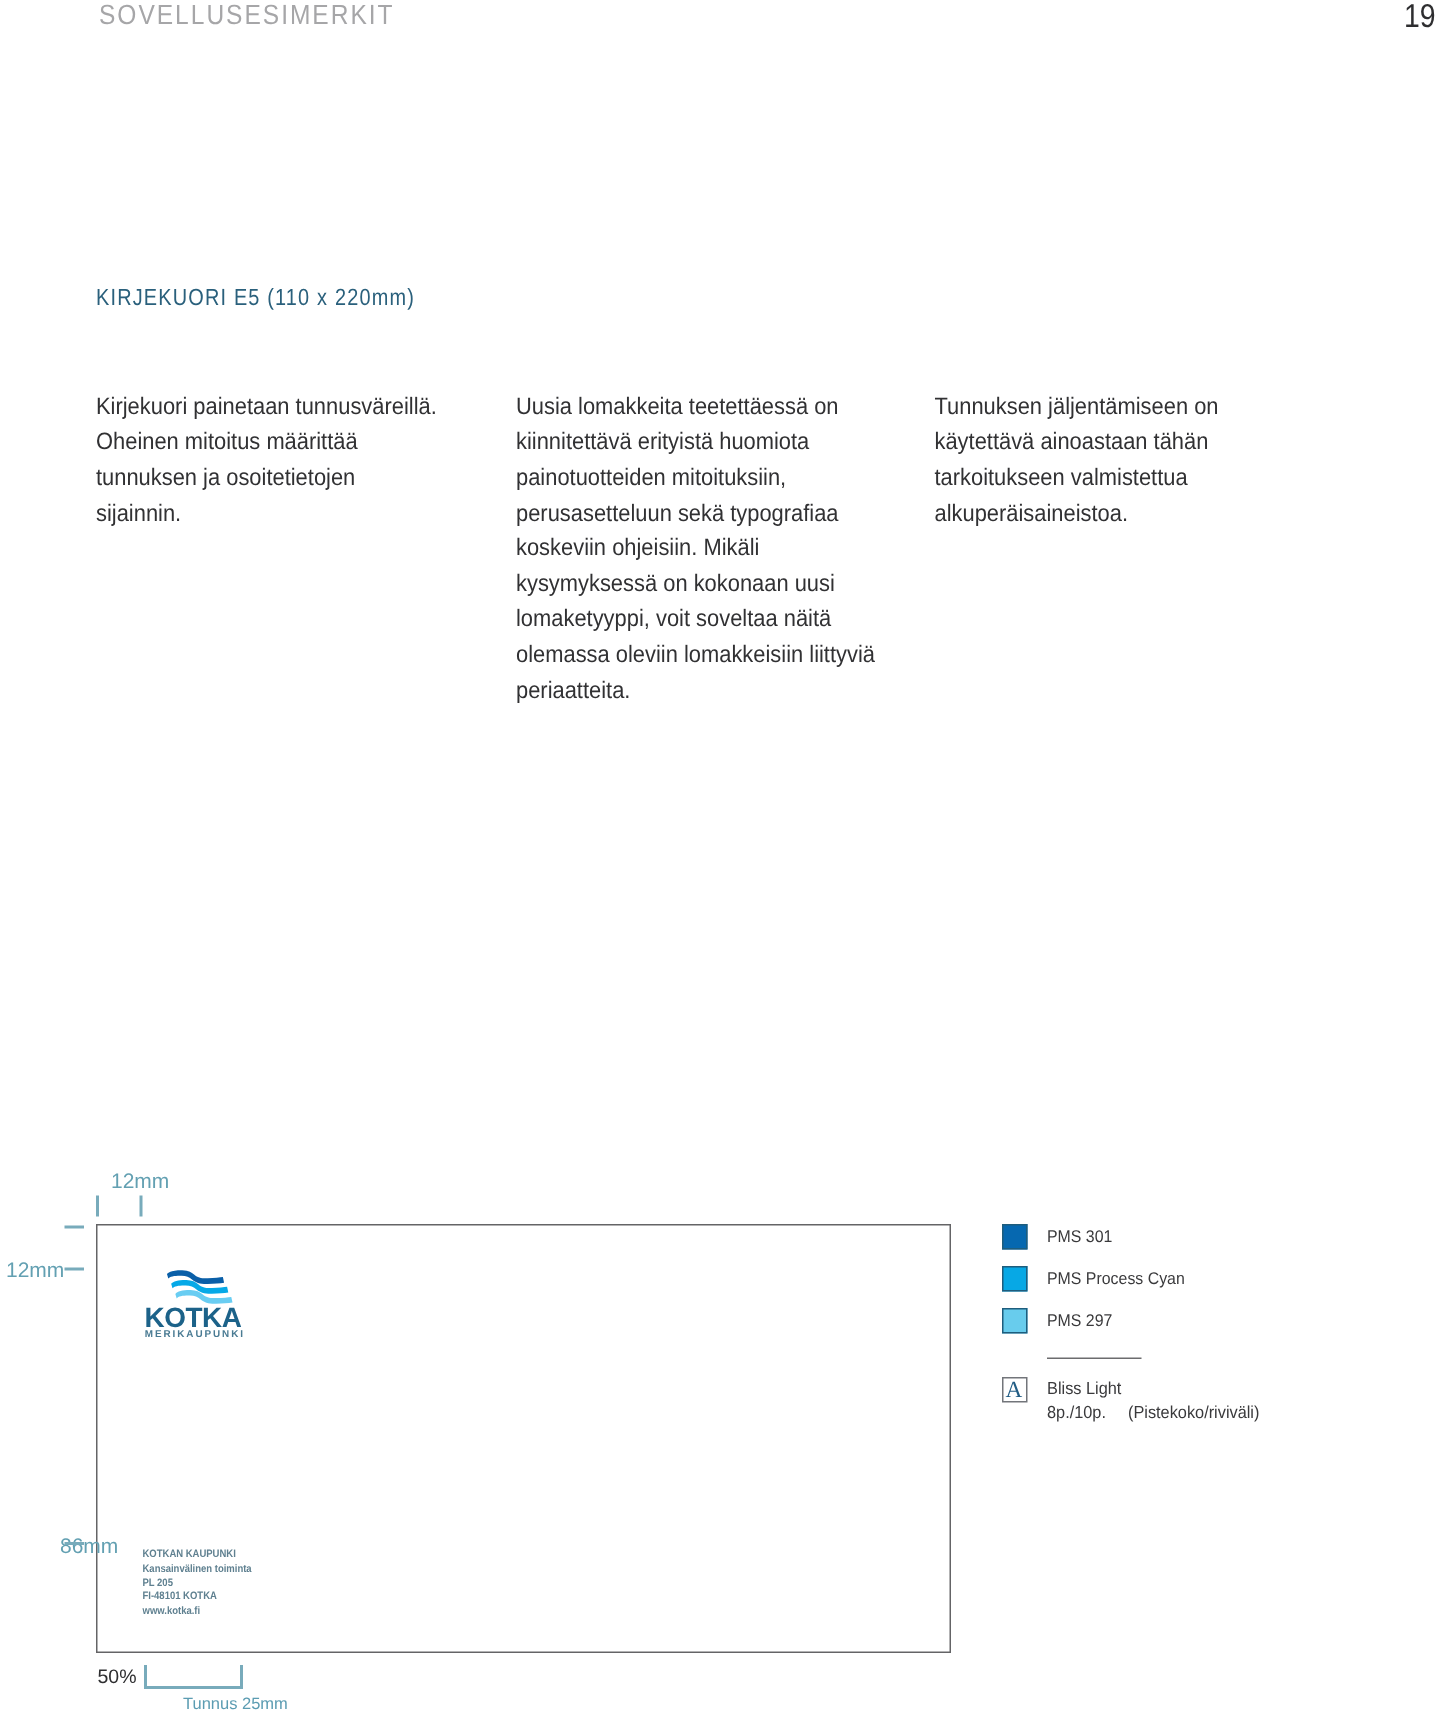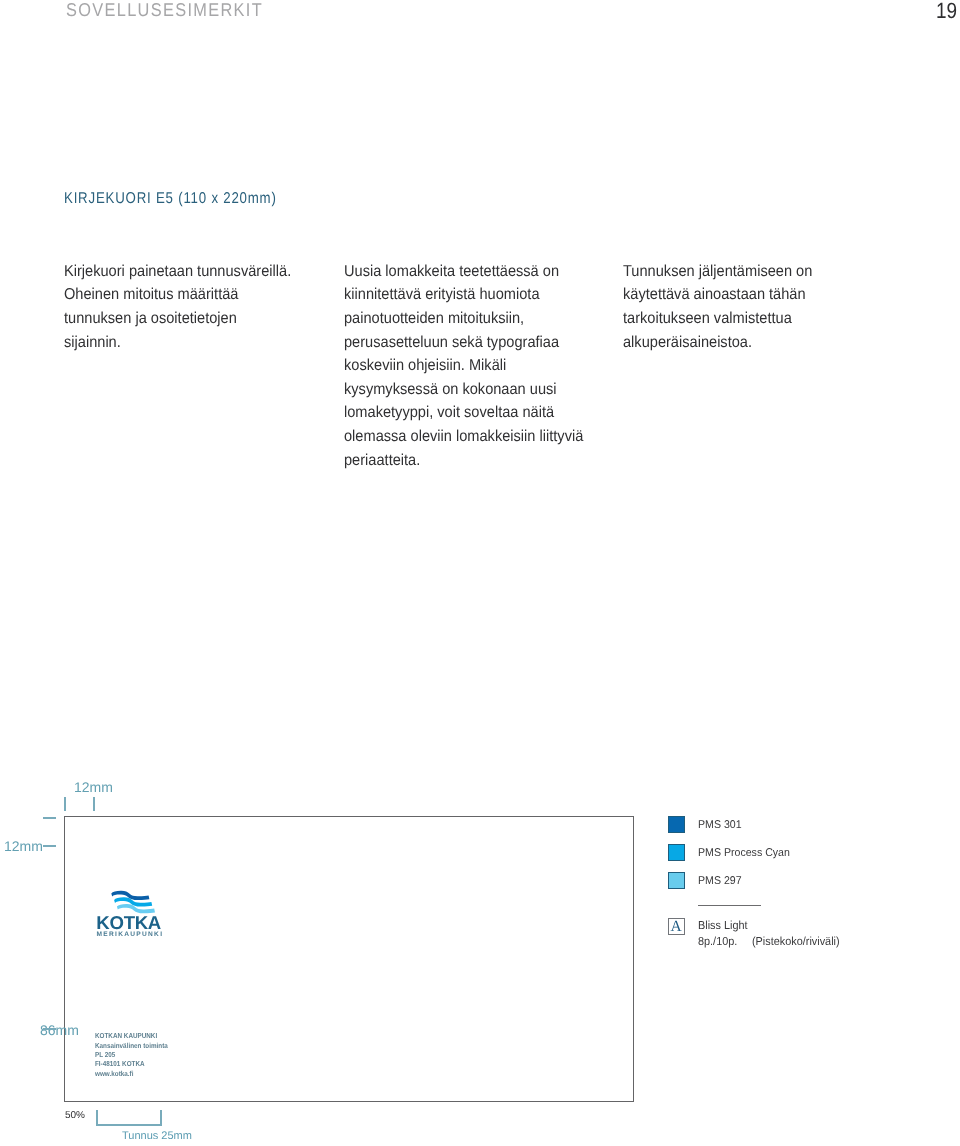--- a/index.html
+++ b/index.html
@@ -38,21 +38,21 @@
   .col .ln{white-space:nowrap;}
   #col-1{left:64.3px;}
   #col-2{left:343.5px;}
   #col-3{left:622.5px;}
 
   
   #envelope{
     position:absolute;left:64px;top:816px;width:570px;height:286px;
     border:1px solid #646466;box-sizing:border-box;background:#fff;
   }
-  #logo{position:absolute;left:96px;top:888px;width:68px;height:50px;}
+  #logo{position:absolute;left:96px;top:844px;width:68px;height:50px;}
 
   #address{
     position:absolute;left:95.4px;top:1031.2px;
     font-size:7.2px;line-height:9.4px;color:#5f8090;
     font-family:"Liberation Sans",sans-serif;font-weight:600;
     transform:scaleX(0.88);transform-origin:0 0;
   }
   #address .ln{white-space:nowrap;}
 
   
@@ -65,21 +65,21 @@
   .sw-label{position:absolute;left:698.4px;font-size:11.3px;color:#3a3a3c;white-space:nowrap;transform:scaleX(0.938);transform-origin:0 0;}
   #legend-divider{position:absolute;left:698px;top:905px;width:63px;height:1px;background:#6c6c6e;}
   #abox{position:absolute;left:667.5px;top:917.5px;width:17px;height:17px;box-sizing:border-box;
         border:1px solid #72757a;display:flex;align-items:center;justify-content:center;}
   #abox span{font-family:"Liberation Serif",serif;font-size:15.5px;color:#225d85;line-height:1;position:relative;top:0.6px;}
   #font-name{position:absolute;left:698.4px;top:919px;font-size:11.6px;color:#3a3a3c;white-space:nowrap;transform:scaleX(0.938);transform-origin:0 0;}
   #font-size{position:absolute;left:698.4px;top:934.5px;font-size:11.6px;color:#3a3a3c;white-space:nowrap;transform:scaleX(0.938);transform-origin:0 0;}
   #font-note{position:absolute;left:752px;top:934.5px;font-size:11.6px;color:#3a3a3c;white-space:nowrap;transform:scaleX(0.938);transform-origin:0 0;}
 
   
-  #scale-note{position:absolute;left:65px;top:1110px;font-size:10px;color:#2e2e30;white-space:nowrap;}
+  #scale-note{position:absolute;left:65px;top:1110px;font-size:13px;color:#2e2e30;white-space:nowrap;}
   #tunnus-label{position:absolute;left:93px;top:1130px;font-size:11px;color:#5b9cb2;white-space:nowrap;margin-left:29px;}
   .bkt{position:absolute;background:#78abbb;}
 </style>
 </head>
 <body>
 
 <div class="page">
 
   <div id="running-head">SOVELLUSESIMERKIT</div>
   <div id="page-number">19</div>

